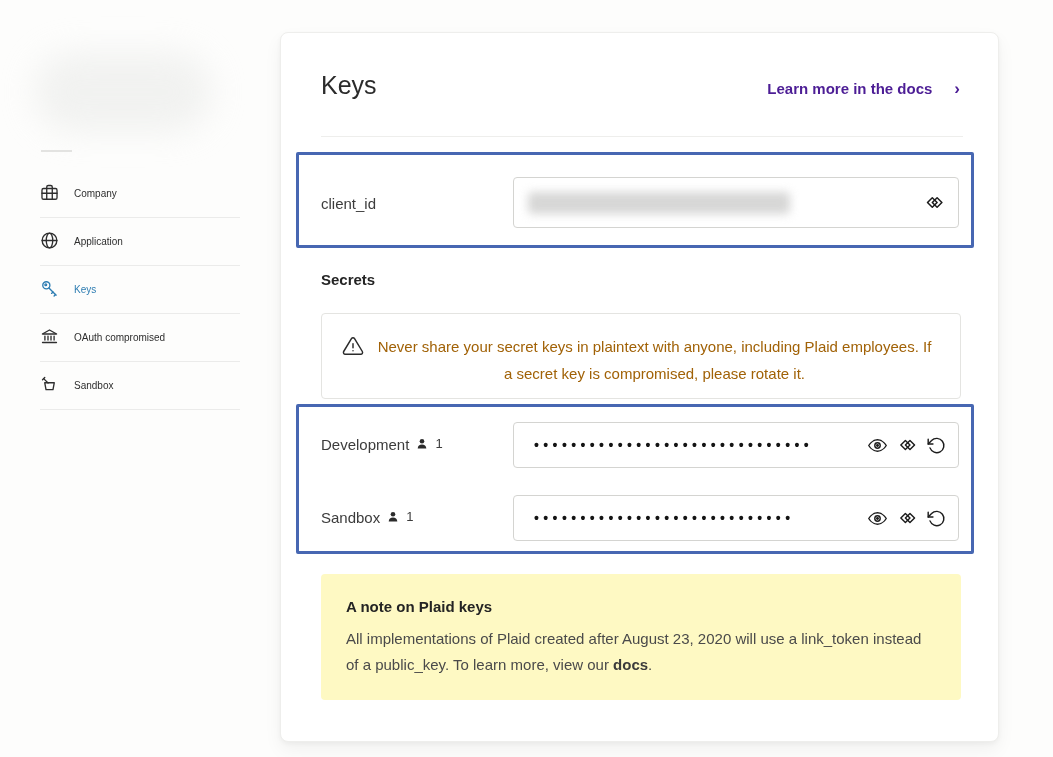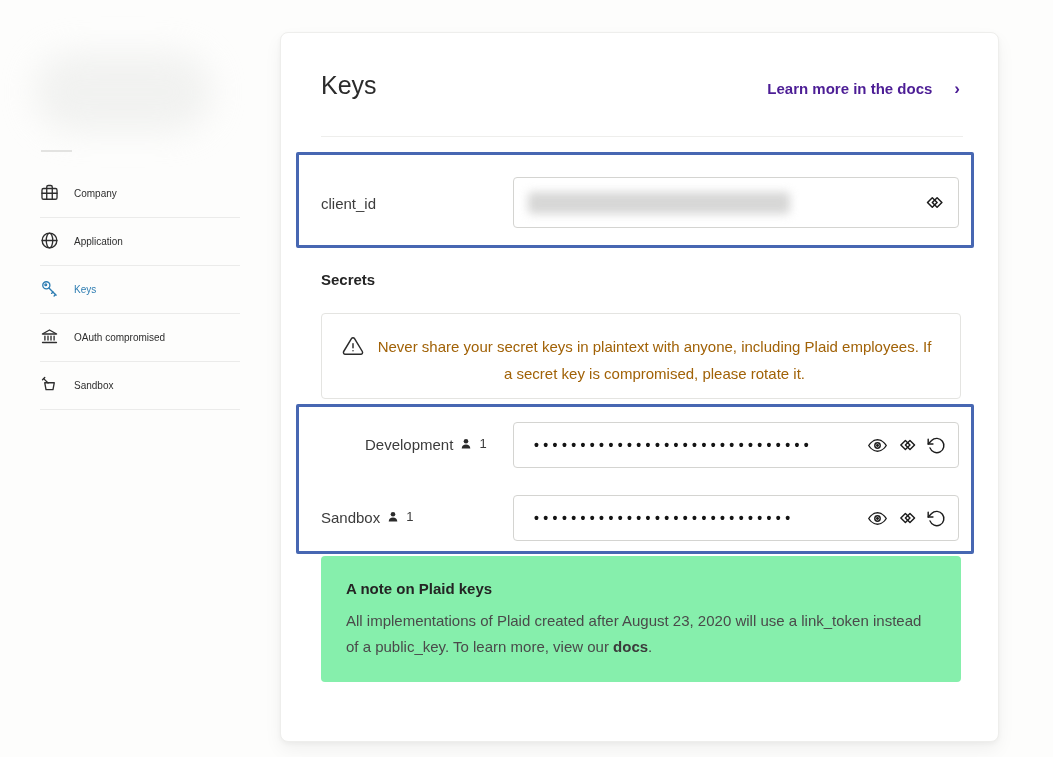--- a/index.html
+++ b/index.html
@@ -50,21 +50,21 @@
   }
   .annot-1 { left:15px; top:119px; width:678px; height:96px; }
   .annot-2 { left:15px; top:371px; width:678px; height:150px; }
 
   .row-label {
     position:absolute; display:flex; align-items:flex-start; gap:7px;
     font-size:15px; color:#3c3c3c;
   }
   .row-label .count { font-size:13px; color:#3c3c3c; }
   .lbl-clientid { left:40px; top:162px; }
-  .lbl-dev      { left:40px; top:403px;margin-left:44px; }
+  .lbl-dev      { left:40px; top:403px; }
   .lbl-sandbox  { left:40px; top:476px; }
 
   .field {
     position:absolute; background:#fff; border:1px solid #d4d4d1; border-radius:4px;
     display:flex; align-items:center;
   }
   .field-clientid { left:232px; top:144px; width:446px; height:51px; }
   .field-dev      { left:232px; top:389px; width:446px; height:46px; }
   .field-sandbox  { left:232px; top:462px; width:446px; height:46px; }
 
@@ -90,22 +90,22 @@
 
   .warning-box {
     position:absolute; left:40px; top:280px; width:640px; height:86px;
     border:1px solid #e4e4e1; border-radius:4px;
     display:flex; align-items:flex-start; padding:19px 20px; gap:13px;
   }
   .warning-box svg { flex:0 0 auto; margin-top:2px; stroke:#2b2b2b; }
   .warning-text { font-size:15px; line-height:27px; color:#a16207; max-width:555px;text-align:center; }
 
   .note-box {
-    position:absolute; left:40px; top:523px; width:640px; height:126px;
-    background:#86efac; border-radius:4px; padding:24px 25px;
+    position:absolute; left:40px; top:541px; width:640px; height:126px;
+    background:#fef9c3; border-radius:4px; padding:24px 25px;
   }
   .note-title { font-size:15px; font-weight:700; color:#242424; margin-bottom:11px; }
   .note-body { font-size:15px; line-height:26px; color:#4a4a4a; max-width:586px; }
   .note-body .docs { font-weight:700; color:#3b3b3b; text-underline-offset:3px; cursor:pointer; }
 </style>
 </head>
 <body>
 
 <div class="logo-blob"></div>
 <div class="logo-divider"></div>

